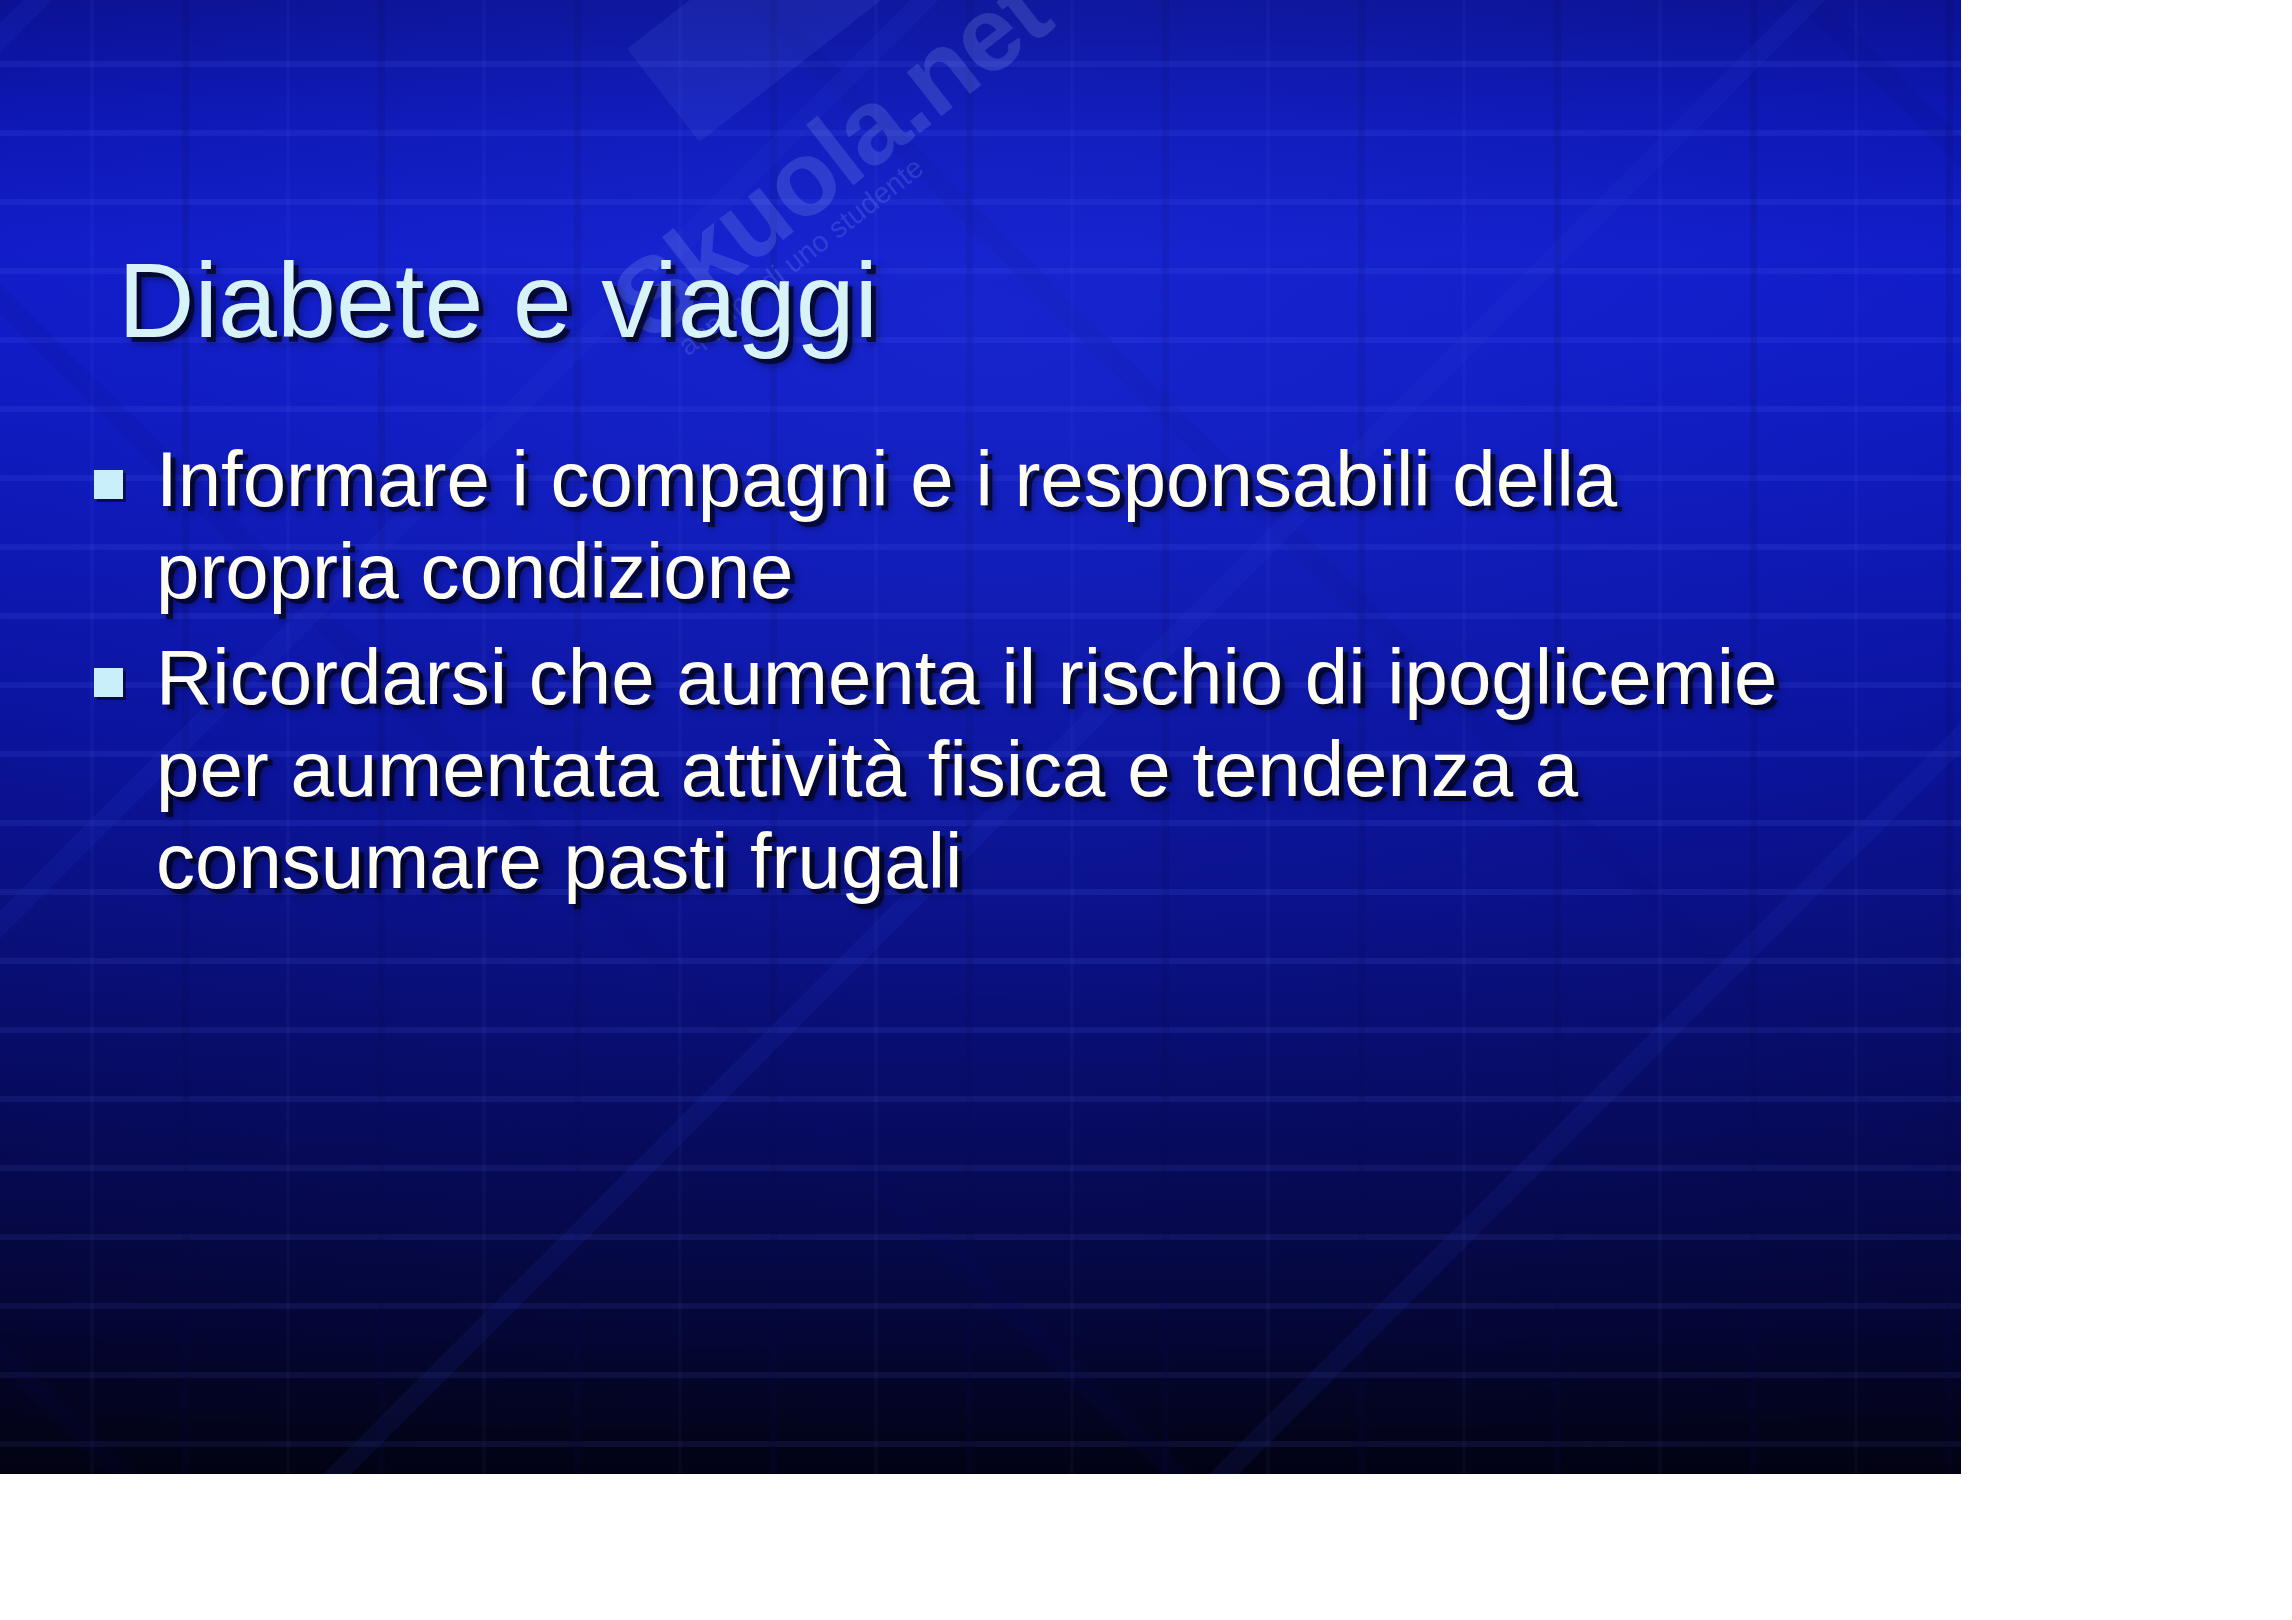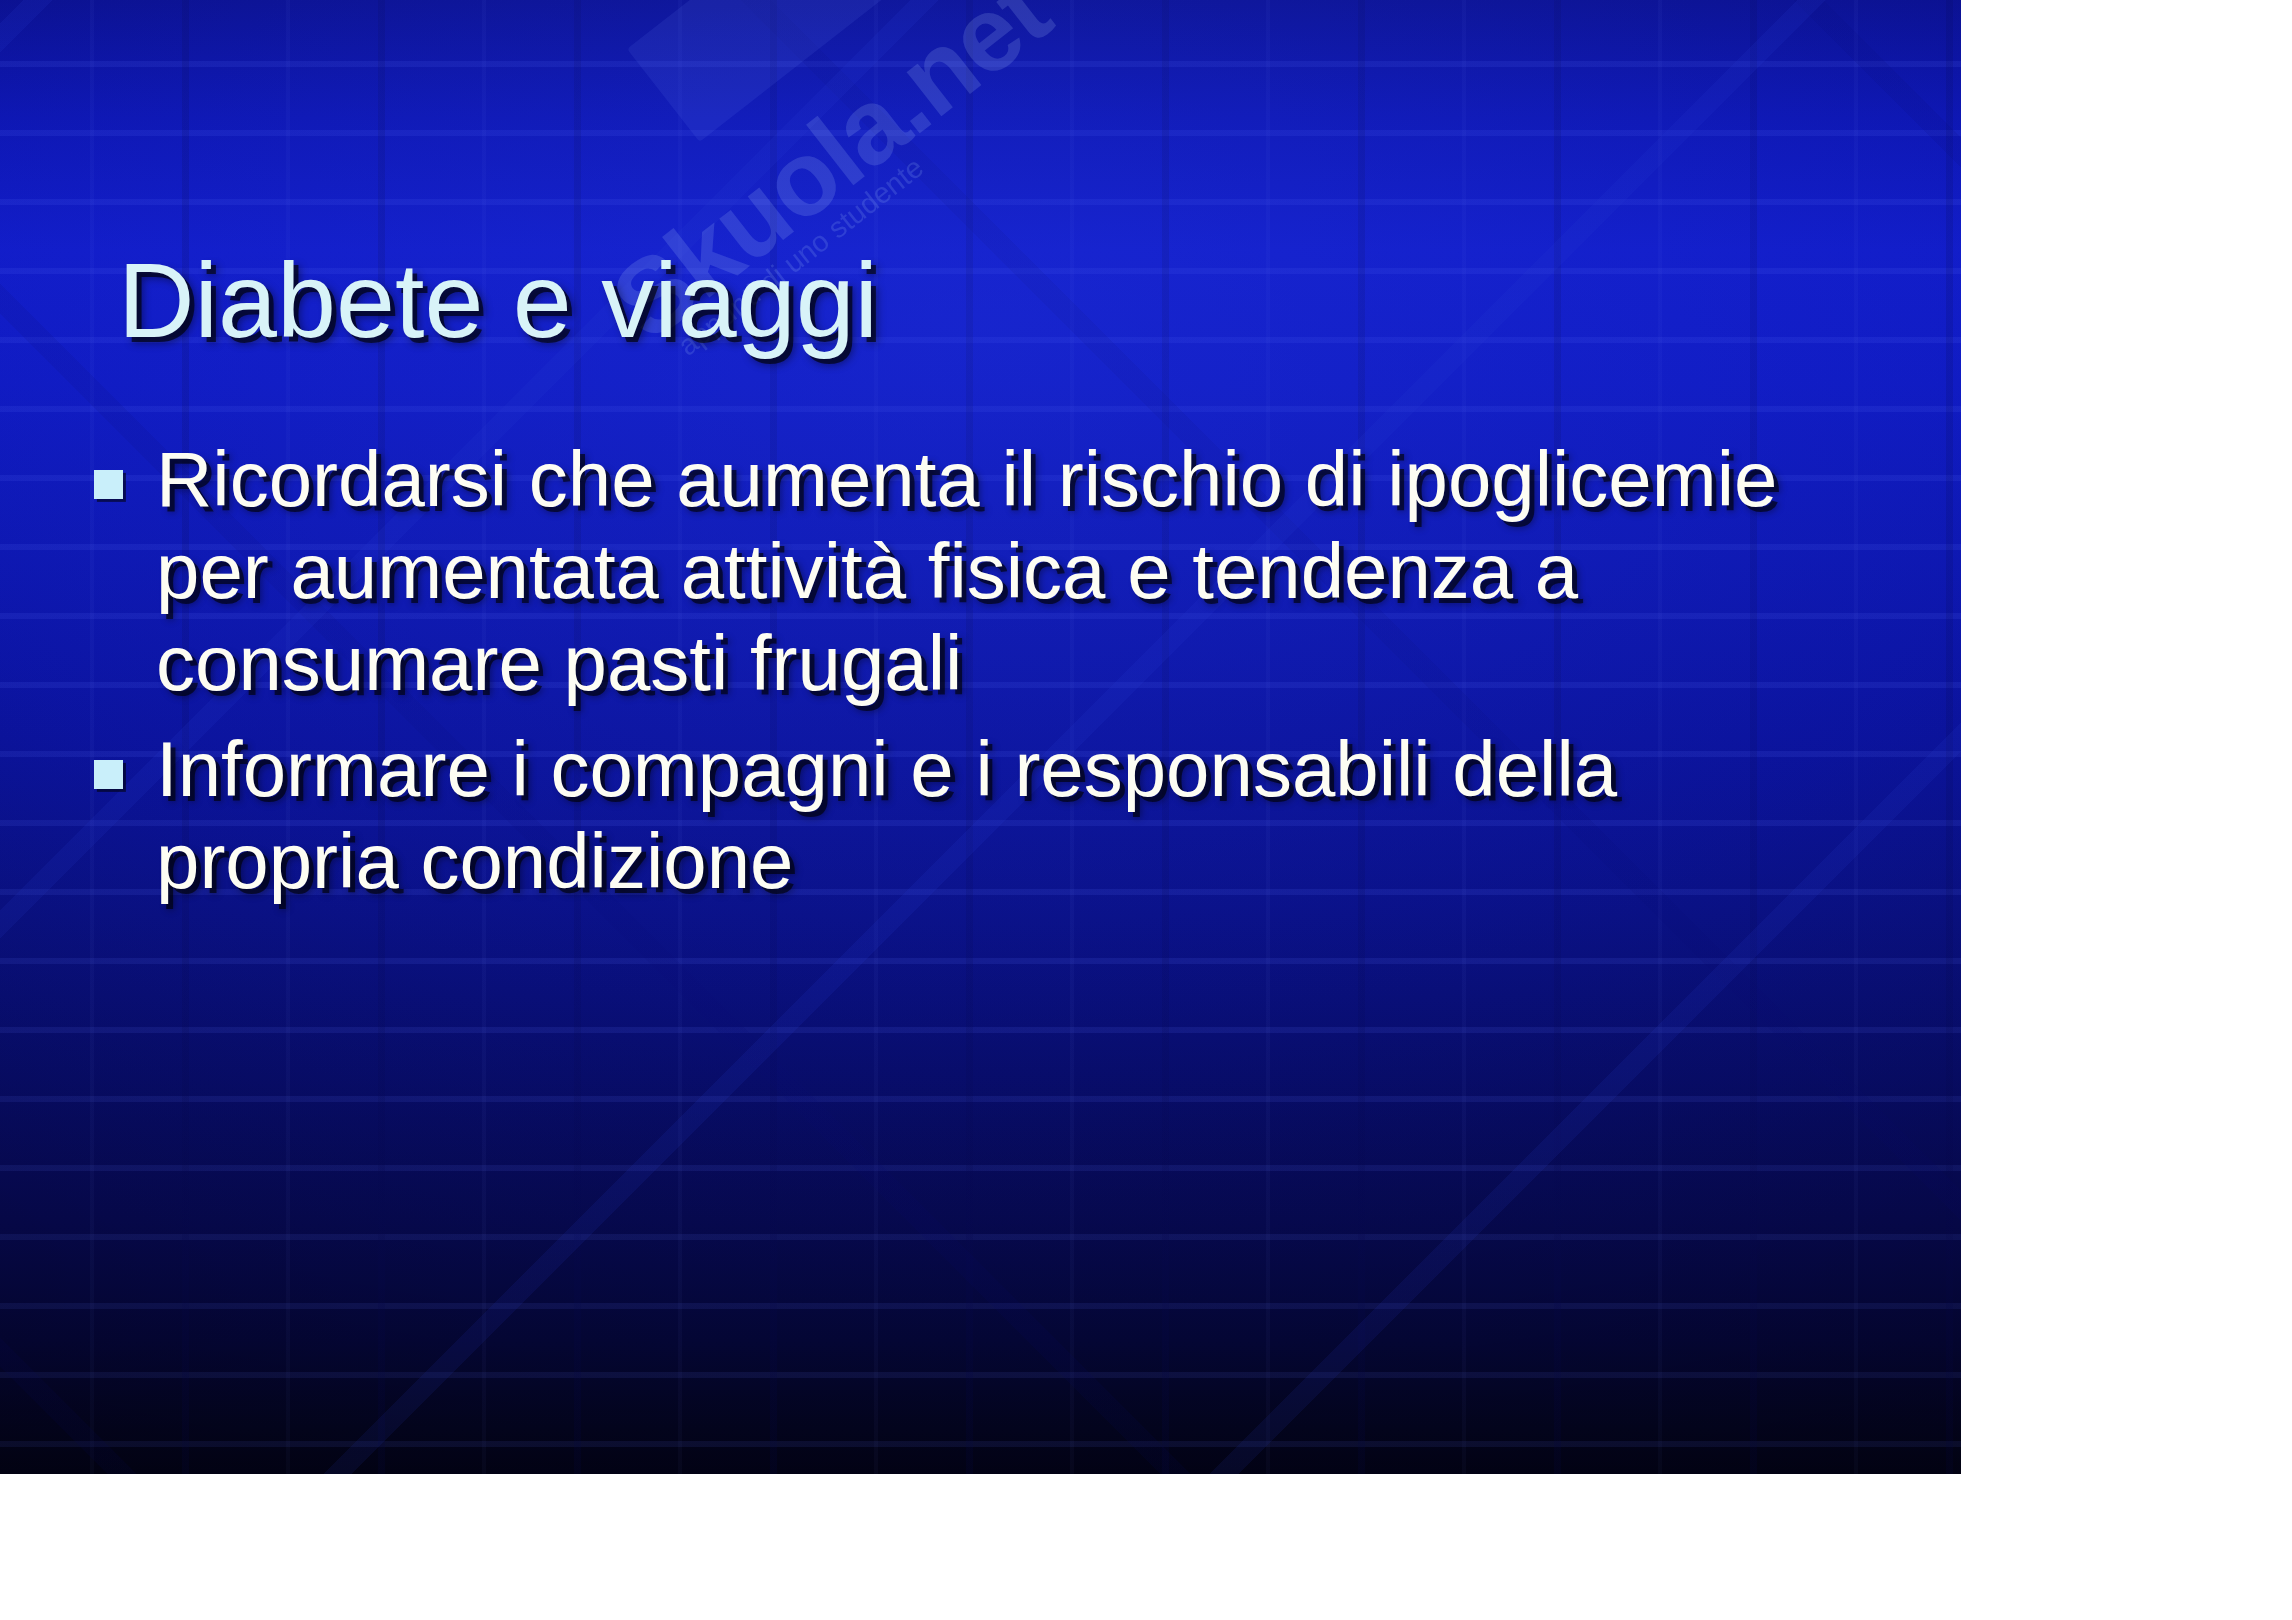--- a/index.html
+++ b/index.html
@@ -231,22 +231,22 @@
     <div class="wm-band"></div>
     <div class="wm-main">Skuola.net</div>
     <div class="wm-sub">appunti di uno studente</div>
   </div>
 
   <h1 id="slide-title">Diabete e viaggi</h1>
 
   <ul id="body-list">
     <li class="bullet-row">
       <span class="bullet-marker"></span>
-      <span class="bullet-text">Ricordarsi che aumenta il rischio di ipoglicemie per aumentata attività fisica e tendenza a consumare pasti frugali</span>
+      <span class="bullet-text">Informare i compagni e i responsabili della propria condizione</span>
     </li>
     <li class="bullet-row">
       <span class="bullet-marker"></span>
-      <span class="bullet-text">Informare i compagni e i responsabili della propria condizione</span>
+      <span class="bullet-text">Ricordarsi che aumenta il rischio di ipoglicemie per aumentata attività fisica e tendenza a consumare pasti frugali</span>
     </li>
   </ul>
 
 </div>
 
 
 </body></html>

